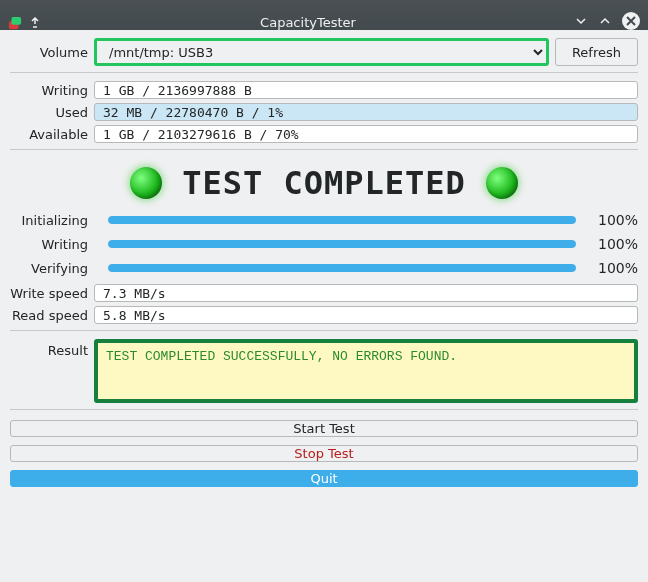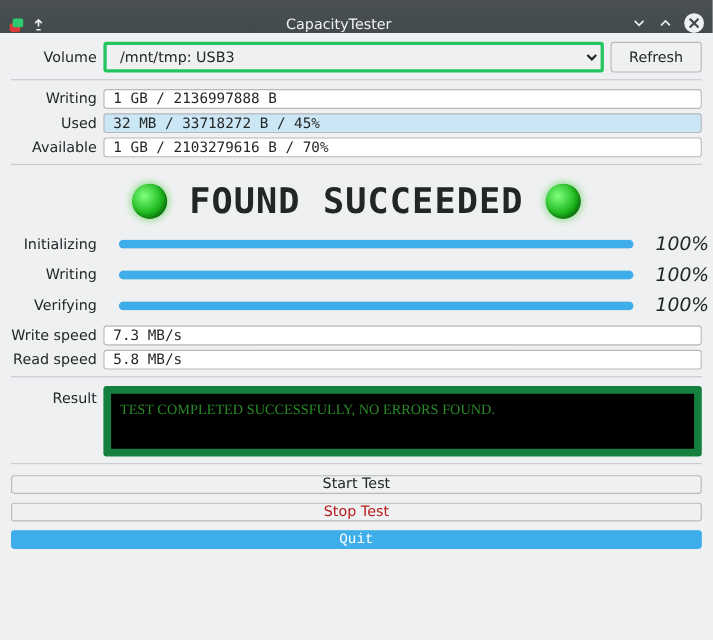--- a/index.html
+++ b/index.html
@@ -42,21 +42,21 @@
   background: #eff0f1; font-size: 13px; color: #232627;
   font-family: inherit;
 }
 .btn {
   height: 28px; padding: 0 16px;
   border: 1px solid #b6b8ba; border-radius: 3px;
   background: #eff0f1; color: #232627;
   font-size: 13px; cursor: pointer; font-family: inherit;
 }
 .btn.disabled { color: #b91c1c; cursor: default; }
-.btn.primary { background: #3daee9; color: #fff; border-color: #3daee9; font-family: Liberation Mono, monospace; }
+.btn.primary { background: #3daee9; color: #fff; border-color: #3daee9; }
 hr.sep { border: none; border-top: 1px solid #c7c9cb; margin: 6px 0 8px 0; }
 .readonly {
   flex: 1; height: 18px; padding: 3px 8px;
   border: 1px solid #b6b8ba; border-radius: 3px;
   background: #fff; font-family: "DejaVu Sans Mono","Liberation Mono",monospace;
   font-size: 13px; color: #232627; display: flex; align-items: center;
 }
 .readonly.highlight { background: #cbe6f5; }
 .status-row { display: flex; align-items: center; justify-content: center; gap: 20px; padding: 6px 0 10px 0; }
 .orb {
@@ -67,26 +67,26 @@
 .status-text {
   font-family: "DejaVu Sans Mono","Liberation Mono",monospace;
   font-size: 32px; font-weight: bold; letter-spacing: 1px; color: #232627;
 }
 .prog-row { display: flex; align-items: center; gap: 20px; margin-bottom: 8px; }
 .prog-row .label { width: 78px; }
 .prog-bar {
   flex: 1; height: 8px; background: #d4d6d8; border-radius: 4px; overflow: hidden;
 }
 .prog-fill { height: 100%; background: #3daee9; border-radius: 4px; }
-.prog-pct { width: 42px; text-align: right; font-size: 17px; font-style: italic; }
+.prog-pct { width: 42px; text-align: right; font-size: 14px; }
 .resultbox {
   flex: 1; min-height: 64px; padding: 6px 8px;
-  border: 7px solid #15803d; border-radius: 3px;
-  background: #000000;
-  font-family: Liberation Serif, serif;
+  border: 4px solid #15803d; border-radius: 3px;
+  background: #fef9c3;
+  font-family: Liberation Mono, monospace;
   font-size: 13px; color: #2a8a2a;
 }
 .btn-row { display: flex; gap: 8px; margin-top: 10px; flex-direction: column; }
 .btn-row .btn { flex: 1; height: 30px; }
 </style>
 </head>
 <body>
 
 <div class="titlebar">
   <div class="left-icons">
@@ -133,32 +133,32 @@
   </div>
 
   <hr class="sep">
 
   <div class="row">
     <div class="label">Writing</div>
     <div class="readonly">1 GB / 2136997888 B</div>
   </div>
   <div class="row">
     <div class="label">Used</div>
-    <div class="readonly highlight">32 MB / 33718272 B / 45%</div>
+    <div class="readonly highlight">32 MB / 22780470 B / 1%</div>
   </div>
   <div class="row">
     <div class="label">Available</div>
     <div class="readonly">1 GB / 2103279616 B / 70%</div>
   </div>
 
   <hr class="sep">
 
   <div class="status-row">
     <div class="orb"></div>
-    <div class="status-text">FOUND SUCCEEDED</div>
+    <div class="status-text">TEST COMPLETED</div>
     <div class="orb"></div>
   </div>
 
   <div class="prog-row">
     <div class="label">Initializing</div>
     <div class="prog-bar">
         <div class="prog-fill" style="width:100%"></div>
       </div>
     <div class="prog-pct">100%</div>
   </div>

